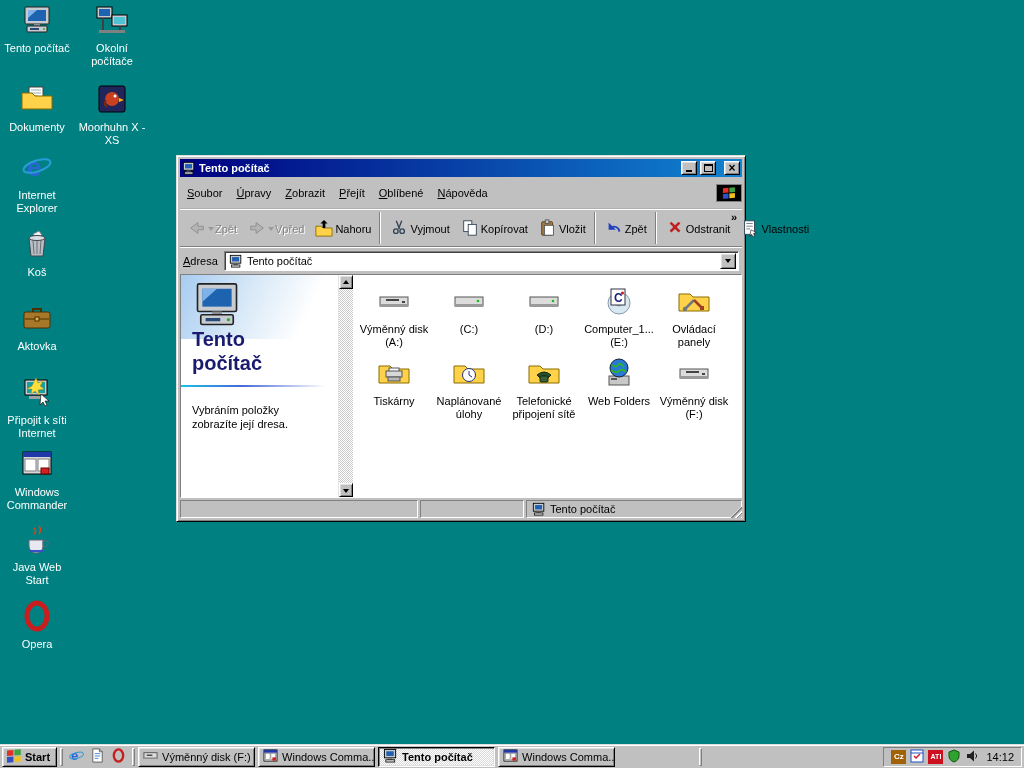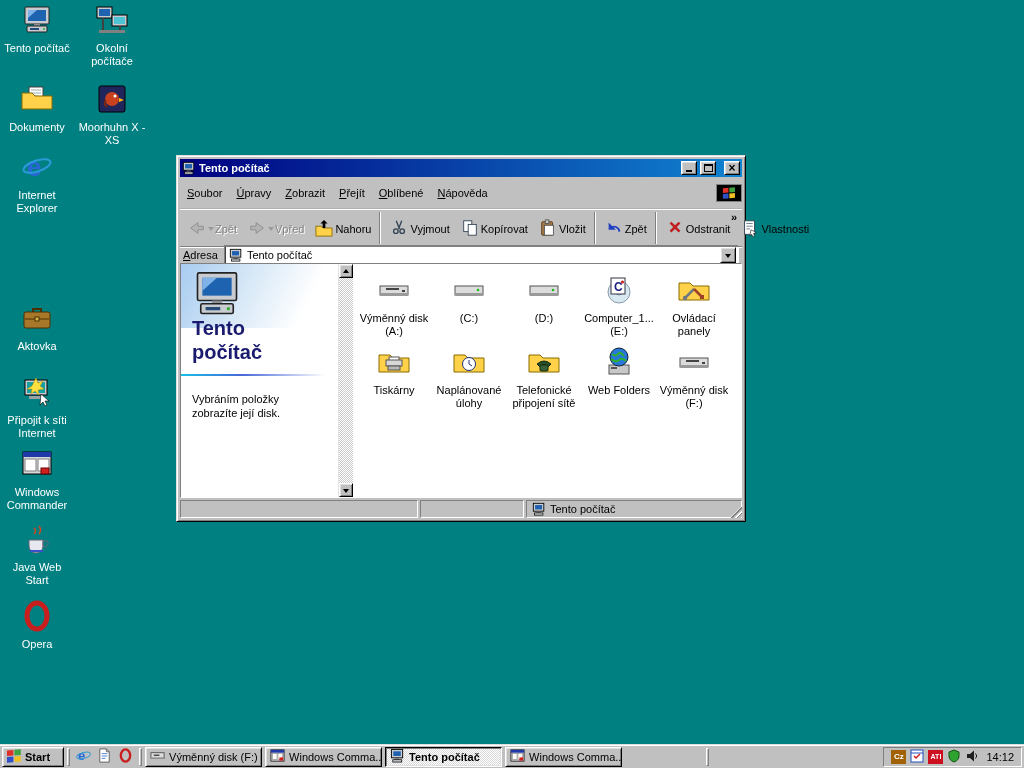--- a/index.html
+++ b/index.html
@@ -39,21 +39,21 @@
   .toolbar { height: 38px; flex: 0 0 auto; display: flex; align-items: center; position: relative; border-top: 1px solid #fff; border-bottom: 1px solid #808080; padding: 1px 2px; }
   .tool-btn { display: flex; flex-direction: row; align-items: center; gap: 1px; padding: 2px 5px 1px; }
   .tool-btn svg { width: 20px; height: 18px; }
   .icon-row { display: flex; align-items: flex-start; }
   .dd { width: 0; height: 0; border: 3px solid transparent; border-top: 4px solid #505050; margin: 8px 0 0 1px; }
   .tool-btn.disabled .tool-label { color: #848484; text-shadow: 1px 1px 0 #fff; }
   .tool-btn.disabled .dd { border-top-color: #9a9a9a; }
   .tsep { width: 2px; height: 32px; border-left: 1px solid #808080; border-right: 1px solid #fff; margin: 0 3px; flex: 0 0 auto; }
   .chevron { position: absolute; right: 5px; top: 1px; font-weight: bold; }
 
-  .addressbar { height: 15px; flex: 0 0 auto; display: flex; align-items: center; gap: 6px; padding: 1px 3px; border-top: 1px solid #fff; }
+  .addressbar { height: 26px; flex: 0 0 auto; display: flex; align-items: center; gap: 6px; padding: 1px 3px; border-top: 1px solid #fff; }
   .combo { flex: 1; height: 20px; background: #fff; border: 1px solid; border-color: #808080 #fff #fff #808080; box-shadow: inset 1px 1px 0 #404040; display: flex; align-items: center; gap: 4px; padding: 0 2px 0 4px; }
   .combo .ic16 { width: 14px; height: 14px; }
   .combo-val { flex: 1; white-space: nowrap; }
   .combo-btn { width: 16px; height: 16px; display: flex; align-items: center; justify-content: center; }
   .tri-down { width: 0; height: 0; border: 3px solid transparent; border-top: 4px solid #000; margin-top: 4px; }
   .tri-up-s { width: 0; height: 0; border: 3px solid transparent; border-bottom: 4px solid #000; margin-bottom: 3px; }
 
   .content { flex: 1; display: flex; background: #fff; border: 1px solid; border-color: #808080 #fff #fff #808080; box-shadow: inset 1px 1px 0 #404040; margin-top: 1px; overflow: hidden; }
   .webpane { width: 158px; flex: 0 0 auto; position: relative; background: #fff; border-right: 1px solid #e4e4e4; }
   .pane-art { position: absolute; top: 0; left: 0; right: 0; height: 64px; background: linear-gradient(115deg, #a8ccf0, #dcebf8 45%, #fff 78%); }
@@ -73,21 +73,21 @@
 
   .statusbar { height: 18px; flex: 0 0 auto; margin-top: 2px; display: flex; gap: 2px; position: relative; }
   .spanel { padding: 1px 5px; display: flex; align-items: center; gap: 4px; overflow: hidden; white-space: nowrap; }
   .sp1 { flex: 0 0 238px; } .sp2 { flex: 0 0 104px; } .sp3 { flex: 1; }
   .spanel .ic16 { width: 14px; height: 14px; flex: 0 0 auto; }
   .grip { position: absolute; right: 0; bottom: 0; width: 12px; height: 12px; clip-path: polygon(100% 0, 100% 100%, 0 100%);
           background: repeating-linear-gradient(135deg, #fff 0 1px, #808080 1px 2px, #c0c0c0 2px 4px); }
 
   
   .taskbar { position: absolute; left: 0; right: 0; bottom: 0; height: 24px; background: #c0c0c0; border-top: 1px solid #dfdfdf; box-shadow: inset 0 1px 0 #fff; display: flex; align-items: center; padding: 2px; gap: 3px; }
-  .start { height: 20px; display: flex; align-items: center; gap: 3px; padding: 0 13px 0 3px; font-weight: bold; }
+  .start { height: 20px; display: flex; align-items: center; gap: 3px; padding: 0 6px 0 3px; font-weight: bold; }
   .start svg { width: 16px; height: 16px; }
   .handle { width: 3px; height: 18px; border: 1px solid; border-color: #fff #808080 #808080 #fff; flex: 0 0 auto; }
   .ql { display: flex; align-items: center; gap: 6px; padding: 0 3px; }
   .ql svg { width: 15px; height: 15px; }
   .task { width: 117px; height: 20px; display: flex; align-items: center; gap: 4px; padding: 0 4px; overflow: hidden; white-space: nowrap; flex: 0 0 auto; }
   .task svg { width: 15px; height: 15px; flex: 0 0 auto; }
   .task.active { font-weight: bold; background-color: #dcdcdc; background-image: conic-gradient(#fff 25%, #d8d8d8 0 50%, #fff 0 75%, #d8d8d8 0); background-size: 2px 2px; }
   .tspacer1 { flex: 0 0 78px; } .tspacer2 { flex: 1; }
   .tray { height: 20px; display: flex; align-items: center; gap: 4px; padding: 0 7px; }
   .tray svg { width: 14px; height: 14px; }
@@ -142,20 +142,29 @@
           <path d="M10 17q-3 4 1 7" stroke="#7a2810" fill="none" stroke-width="2"></path>
         </svg></span>
     <span class="dlabel">Moorhuhn X - XS</span>
   </div>
   <div class="dicon" style="left:0;top:151px">
     <span><svg viewBox="0 0 32 32">
           <text x="6" y="25" font-size="26" font-weight="bold" fill="#2a66d8" font-family="Liberation Sans, sans-serif">e</text>
           <ellipse cx="16" cy="15" rx="14" ry="5.5" fill="none" stroke="#2a9ad8" stroke-width="2" transform="rotate(-18 16 15)"></ellipse>
         </svg></span>
     <span class="dlabel">Internet Explorer</span>
+  </div>
+  <div class="dicon" style="left:0;top:228px">
+    <span><svg viewBox="0 0 32 32">
+          <path d="M12 6l6-3 3 4-6 3z" fill="#f4f4f4" stroke="#808080"></path>
+          <path d="M8 10h16l-2 18H10z" fill="#b8bec4" stroke="#40464c"></path>
+          <path d="M12 12l1 14M16 12v14M20 12l-1 14" stroke="#6a7076" fill="none"></path>
+          <ellipse cx="16" cy="10" rx="8" ry="2.5" fill="#d8dee4" stroke="#40464c"></ellipse>
+        </svg></span>
+    <span class="dlabel">Koš</span>
   </div>
   <div class="dicon" style="left:0;top:302px">
     <span><svg viewBox="0 0 32 32">
           <path d="M12 10V7h8v3" fill="none" stroke="#4a3000" stroke-width="2"></path>
           <rect x="3" y="10" width="26" height="16" rx="2" fill="#a8782a" stroke="#4a3000"></rect>
           <rect x="3" y="16" width="26" height="2" fill="#7a5414"></rect>
           <rect x="14" y="15" width="4" height="4" fill="#d8b24a" stroke="#4a3000"></rect>
         </svg></span>
     <span class="dlabel">Aktovka</span>
   </div>
@@ -337,21 +346,21 @@
               <rect x="4" y="3" width="24" height="17" rx="1" fill="#c8ccd0" stroke="#222"></rect>
               <rect x="7" y="6" width="18" height="11" fill="#1e63b0"></rect>
               <path d="M7 6h9l-9 8z" fill="#7fb2e8"></path>
               <rect x="13" y="20" width="6" height="2" fill="#8a9094"></rect>
               <rect x="6" y="22" width="20" height="6" rx="1" fill="#c8ccd0" stroke="#222"></rect>
               <rect x="9" y="24" width="9" height="2" fill="#274a78"></rect>
               <circle cx="23" cy="25" r="1" fill="#2fae2f"></circle>
             </svg></span>
         <div class="pane-title">Tento počítač</div>
         <div class="pane-rule"></div>
-        <div class="pane-desc">Vybráním položky zobrazíte její disk.</div>
+        <div class="pane-desc">Vybráním položky zobrazíte její dresa.</div>
       </div>
 
       <div class="scrollbar">
         <span class="sb-btn btn">
             <i class="tri-up-s"></i>
           </span>
         <span class="sb-track"></span>
         <span class="sb-btn btn">
             <i class="tri-down"></i>
           </span>

